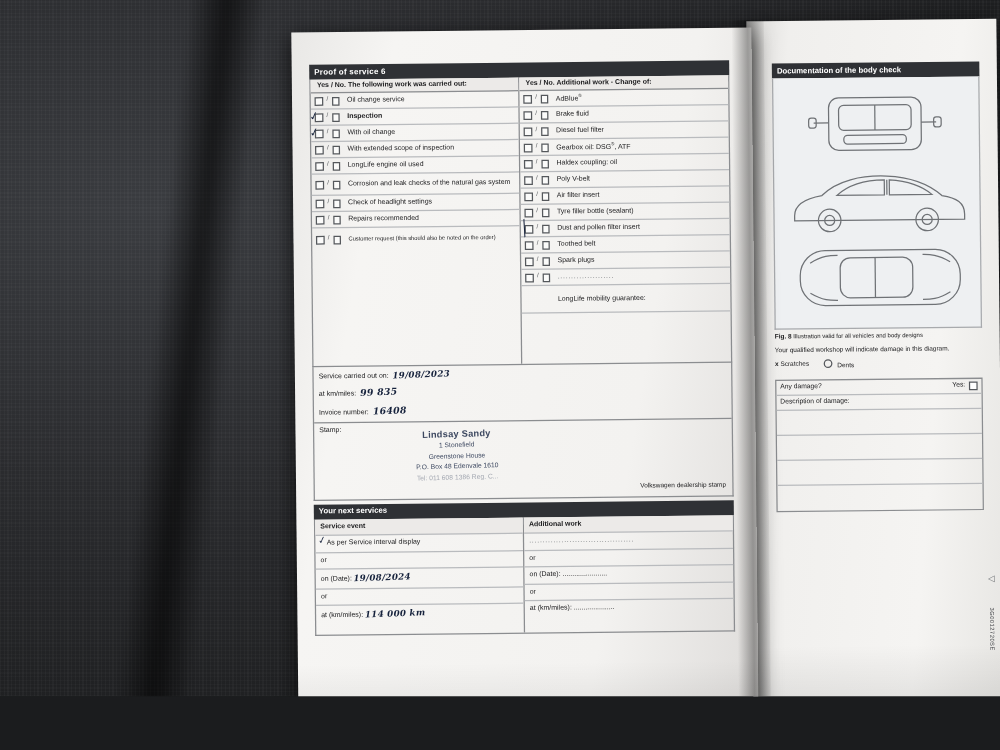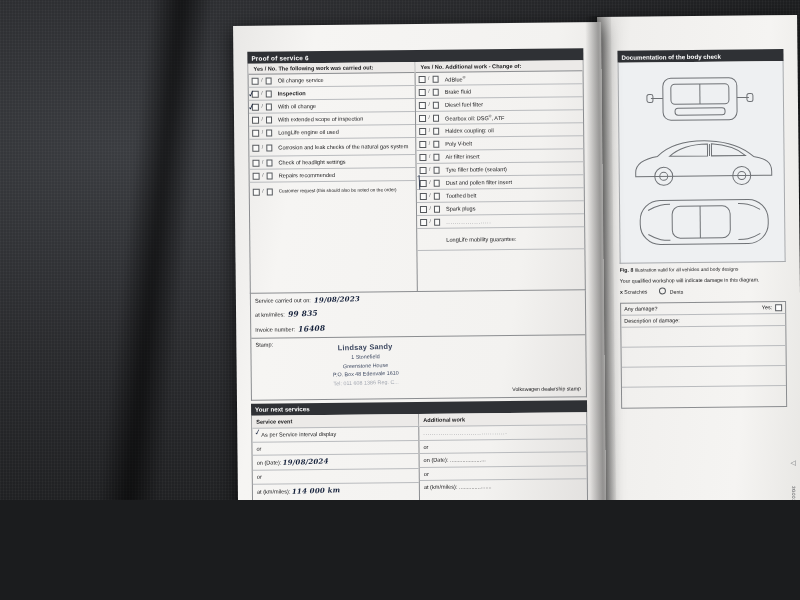--- a/index.html
+++ b/index.html
@@ -9,21 +9,21 @@
   }
   body {
     width: 800px;
     height: 600px;
     overflow: hidden;
     font-family: "Liberation Sans", sans-serif;
   }
   #scene {
     position: relative;
     width: 800px;
-    height: 500px;
+    height: 557px;
     background:
       radial-gradient(ellipse at 15% 30%, #3a3c40 0%, #2a2b2e 40%, #161718 100%),
       #1b1c1e;
     overflow: hidden;
   }
   
   .fabric {
     position: absolute;
     inset: 0;
     background-image:

